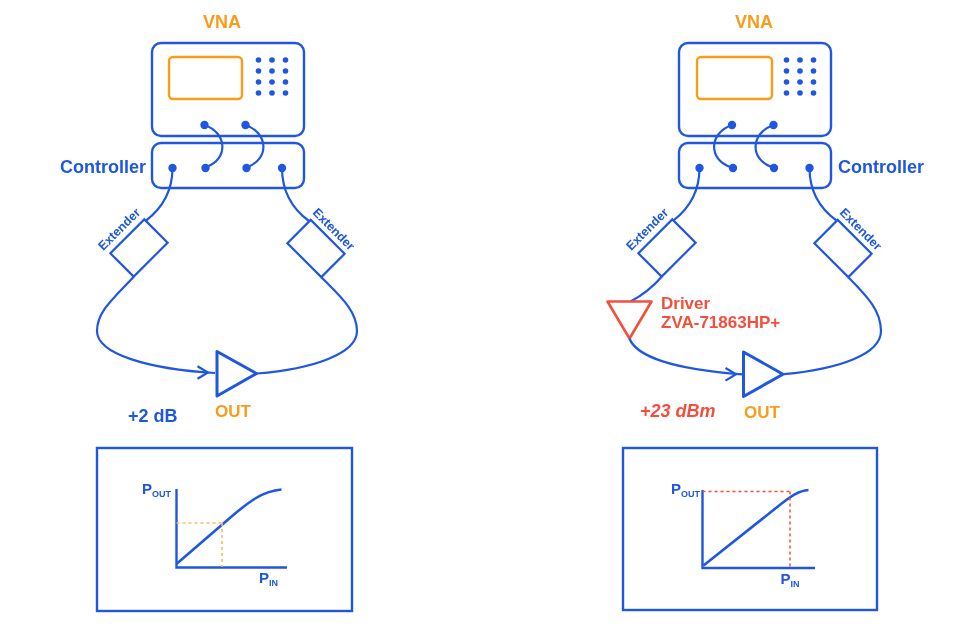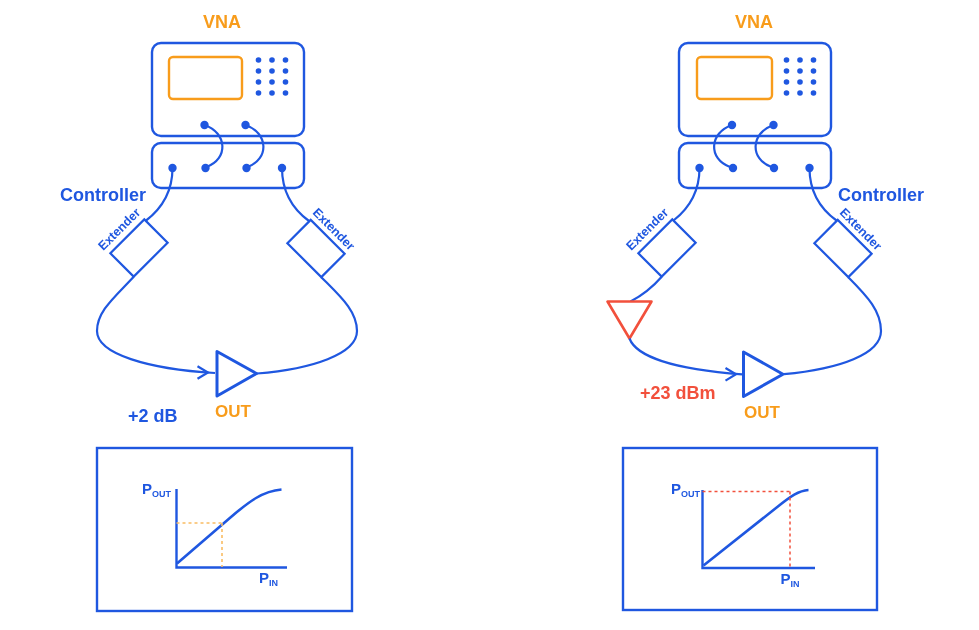--- a/index.html
+++ b/index.html
@@ -17,21 +17,21 @@
     font-weight:bold;
     color:#1f57e0;
     white-space:nowrap;
     line-height:1.1;
   }
   .lbl.orange{color:#f89c1b;}
   .lbl.red{color:#f2503c;}
   .lbl.center{text-align:center;}
   .lbl.right{text-align:right;}
   .vna{font-size:18px;}
-  .controller{font-size:18px;margin-top:28px;}
+  .controller{font-size:18px;}
   .extender{
     font-size:12.5px;
     transform:translate(-50%,-50%) rotate(-45deg);
   }
   .extender.cw{transform:translate(-50%,-50%) rotate(45deg);}
   .gain{font-size:18px;}
   .out{font-size:17px;}
   .driver{font-size:17px;line-height:1.12;}
   .axis-lbl{font-size:15px;}
   .axis-lbl sub{font-size:9px;vertical-align:-3px;letter-spacing:0;}
@@ -175,22 +175,26 @@
   <div class="lbl axis-lbl" style="left:259px;top:570px;"><span>P</span><sub>IN</sub></div>
 
   <div class="lbl vna orange center" style="left:724px;top:13px;width:60px;">VNA</div>
 
   <div class="lbl controller" style="left:838px;top:158px;">Controller</div>
 
   <div class="lbl extender" style="left:648px;top:230px;">Extender</div>
 
   <div class="lbl extender cw" style="left:860px;top:230px;">Extender</div>
 
-
-  <div class="lbl gain red" style="left:640px;top:384px;">+23 dBm</div>
+  <div class="lbl driver red" style="left:661px;top:294px;">
+    <div>Driver</div>
+    <div>ZVA-71863HP+</div>
+  </div>
+
+  <div class="lbl gain red" style="left:640px;top:402px;font-style:italic;">+23 dBm</div>
 
   <div class="lbl out orange center" style="left:739px;top:404px;width:46px;">OUT</div>
 
   <div class="lbl axis-lbl right" style="left:659px;top:481px;width:41px;"><span>P</span><sub>OUT</sub></div>
 
   <div class="lbl axis-lbl center" style="left:775px;top:571px;width:30px;"><span>P</span><sub>IN</sub></div>
 
 </div>
 
 </body></html>

